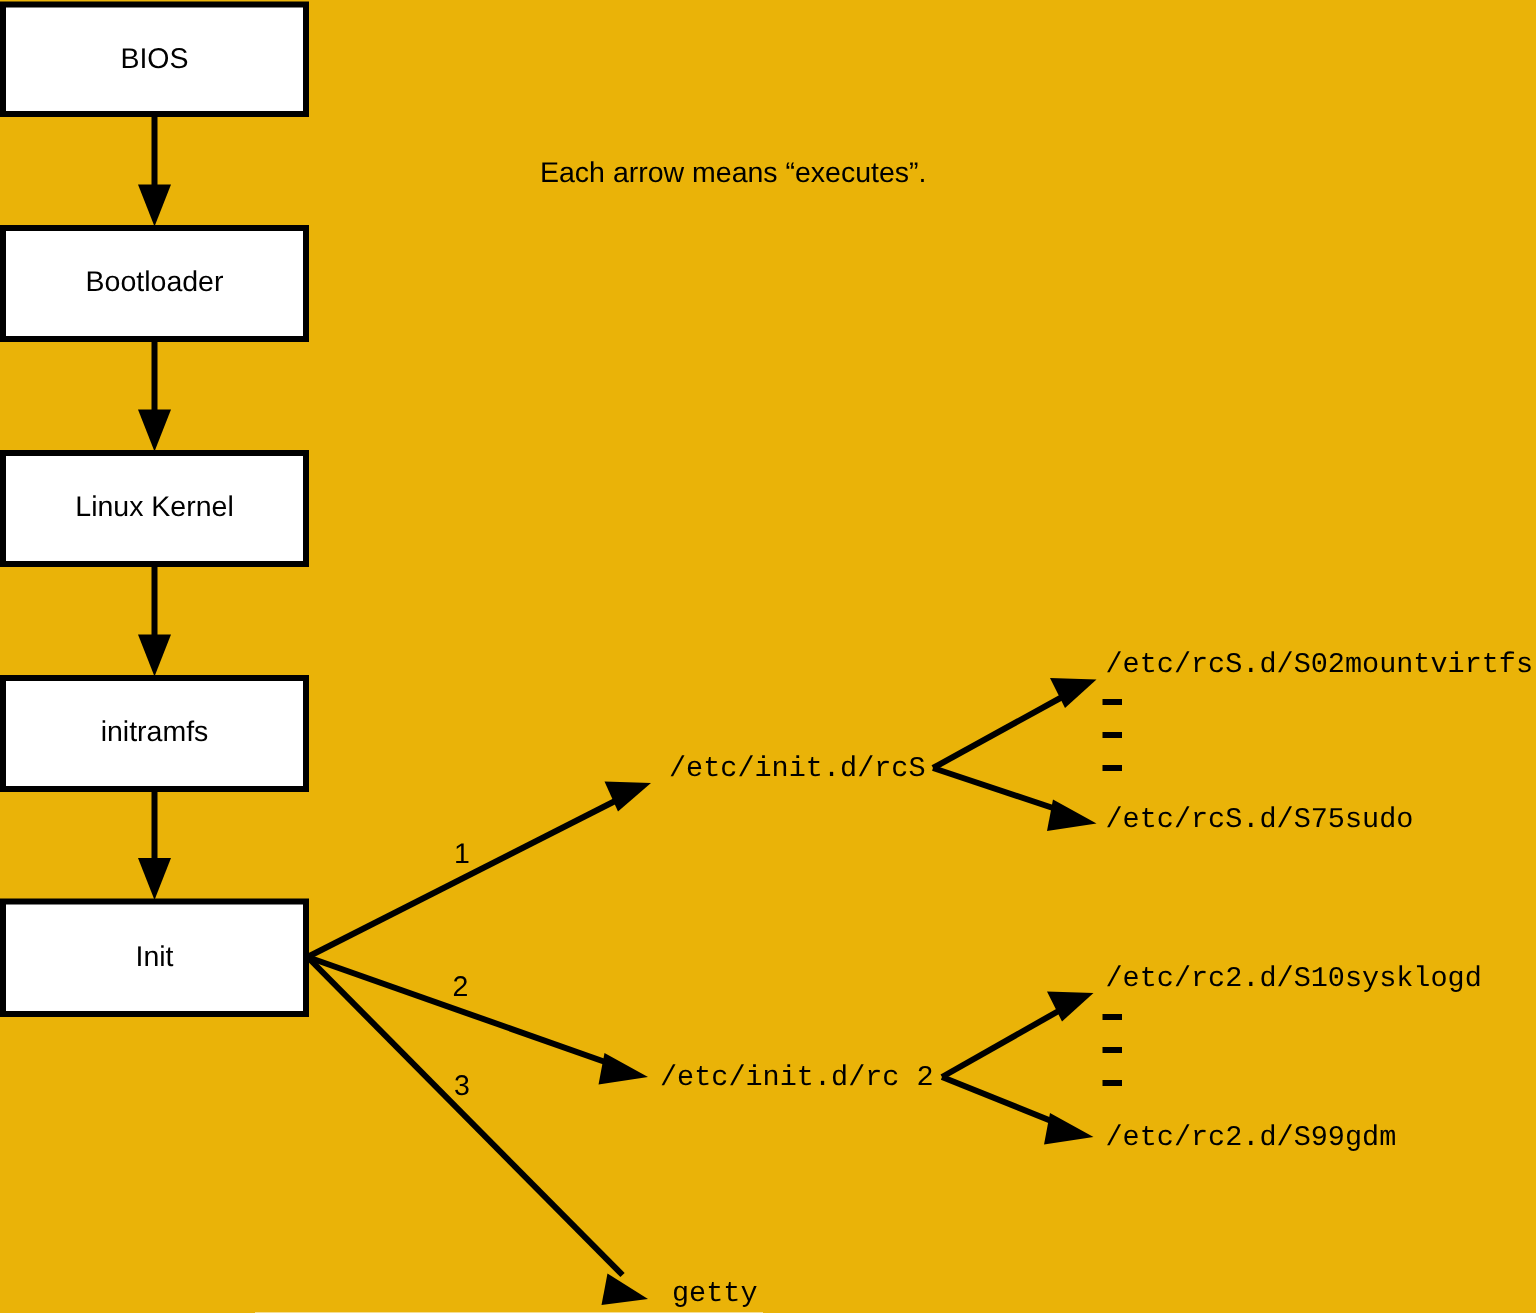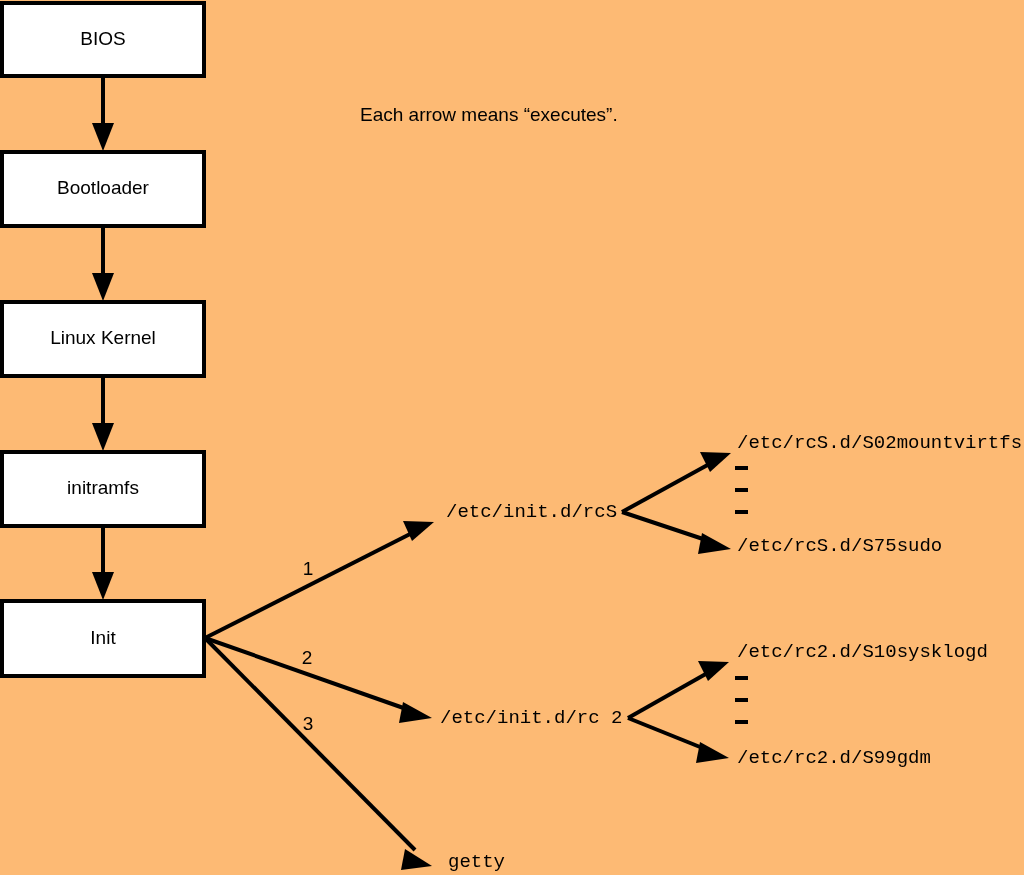--- a/index.html
+++ b/index.html
@@ -11,21 +11,21 @@
   body {
     width: 1024px;
     height: 875px;
     overflow: hidden;
     font-family: "Liberation Sans", sans-serif;
   }
   #diagram-root {
     position: relative;
     width: 1024px;
     height: 875px;
-    background: #fdba74;
+    background: #eab308;
   }
   svg#boot-diagram {
     display: block;
     width: 1024px;
     height: 875px;
   }
   .box-rect {
     fill: #ffffff;
     stroke: #000000;
     stroke-width: 4;

